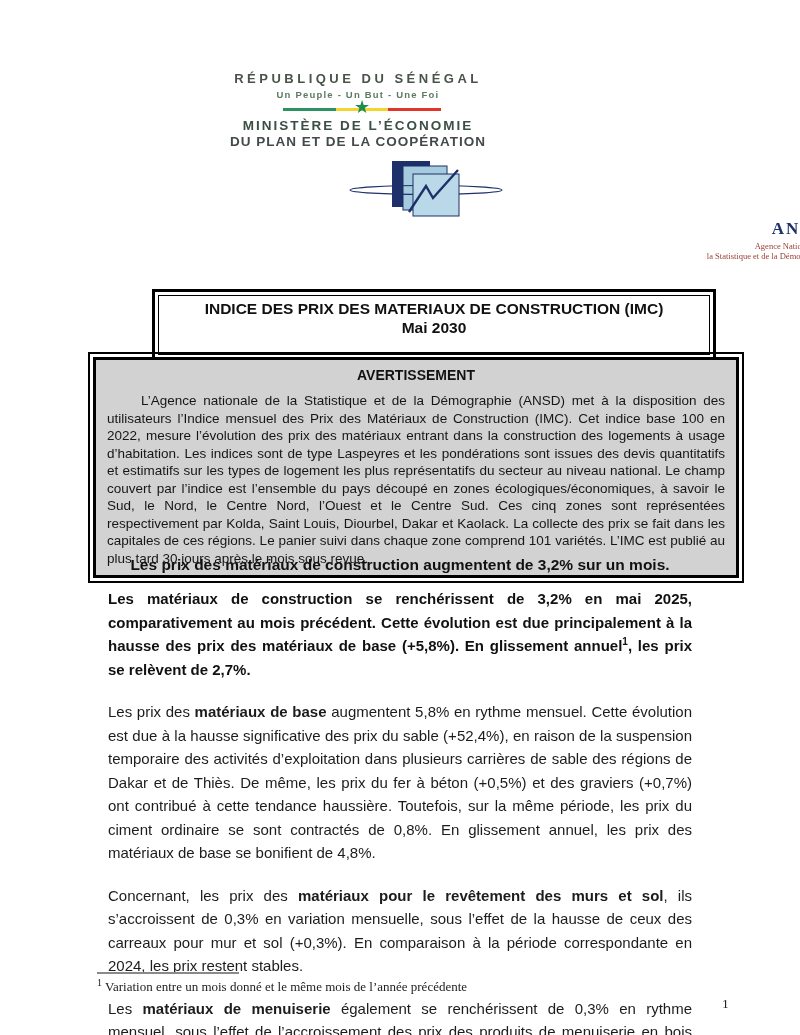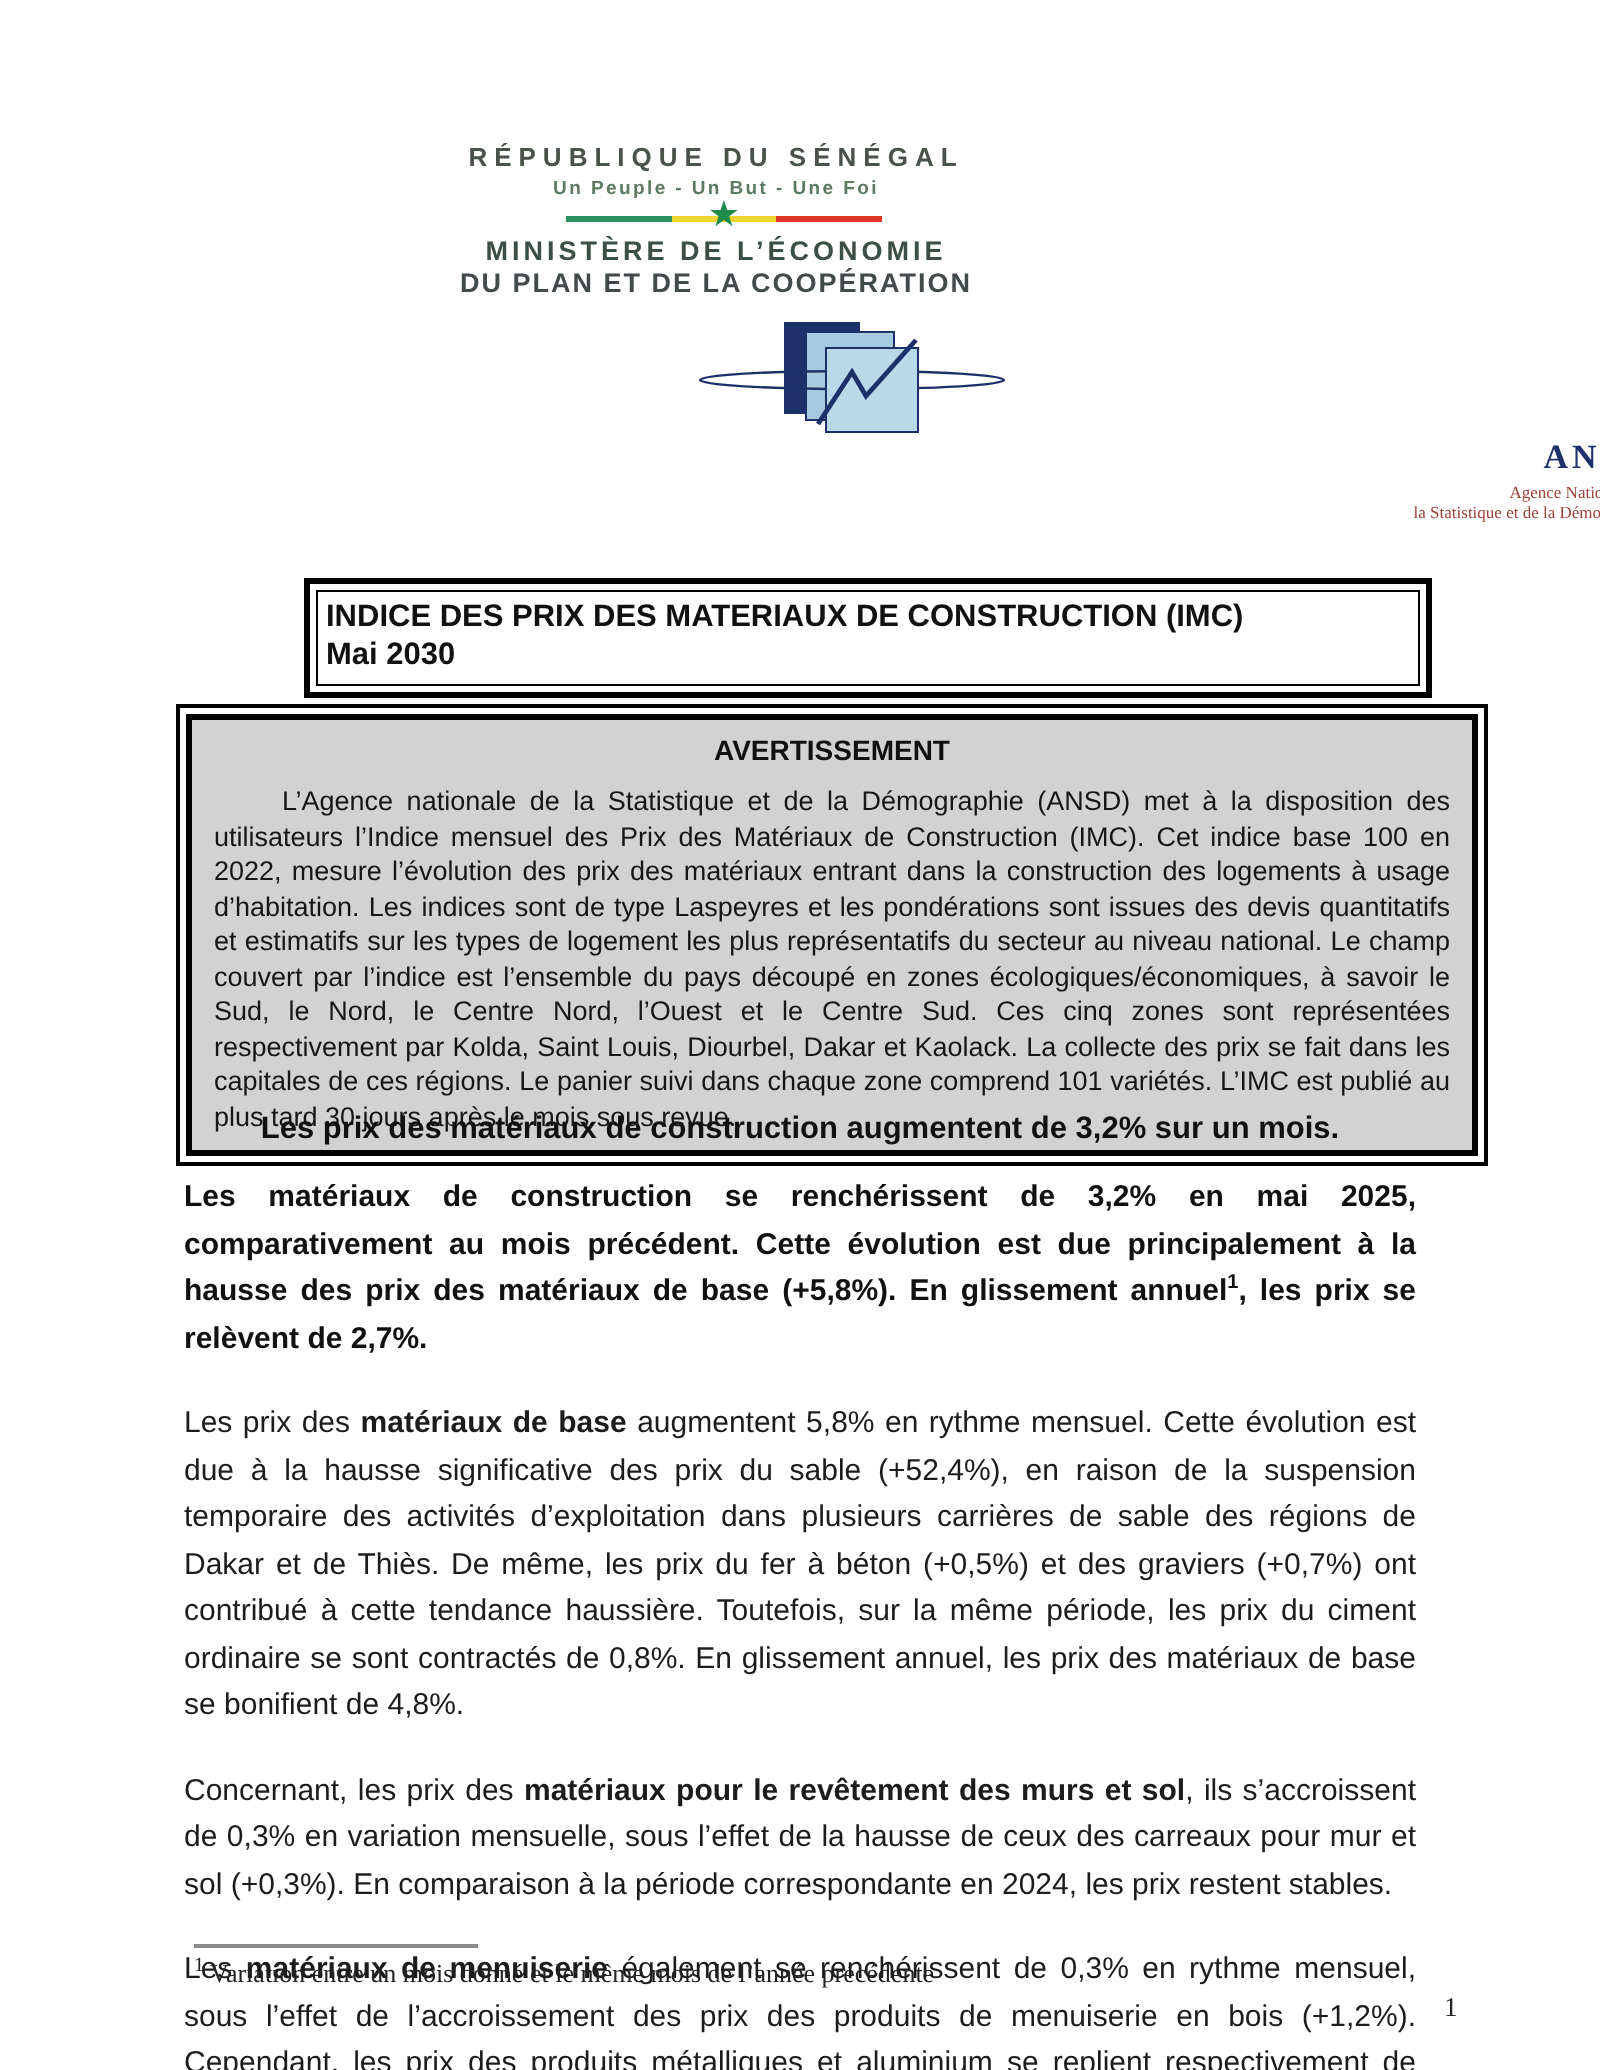--- a/index.html
+++ b/index.html
@@ -21,35 +21,35 @@
   .logo{position:absolute;top:160px;left:0;width:800px;text-align:right;padding-left:26px;}
   .logo svg{display:block;margin:0 auto;}
   .logo-acronym{font-family:"Liberation Serif",serif;font-weight:bold;font-size:17px;
                 letter-spacing:2px;color:#1d3069;margin-top:1px;}
   .logo-sub{font-family:"Liberation Serif",serif;font-size:8.5px;line-height:10px;
             color:#9c4137;margin-top:2px;}
 
   
   .title-box{position:absolute;top:289px;left:152px;width:564px;
              border:3px solid #000;padding:3px;box-sizing:border-box;}
-  .title-box-inner{border:1px solid #000;padding:3px 4px 5px;}
+  .title-box-inner{border:1px solid #000;text-align:center;padding:3px 4px 17px;}
   .title-line1,.title-line2{font-size:15.5px;font-weight:bold;line-height:19px;color:#111;}
 
   
   .notice-box{position:absolute;top:352px;left:88px;width:656px;
               border:2px solid #000;padding:3px;box-sizing:border-box;}
   .notice-inner{border:3px solid #000;padding:7px 11px 8px;}
   .notice-title{text-align:center;font-weight:bold;font-size:14px;margin-bottom:9px;color:#111;}
   .notice-body{font-size:13.5px;line-height:17.5px;text-align:justify;
                text-indent:34px;color:#161616;}
 
   
   .main-text{position:absolute;top:556px;left:92px;width:616px;}
   .headline{text-align:center;font-weight:bold;font-size:15.5px;color:#111;}
-  .main-text p{margin:0;font-size:15px;line-height:23.5px;text-align:justify;color:#1c1c1c;}
+  .main-text p{margin:16px;font-size:15px;line-height:23.5px;text-align:justify;color:#1c1c1c;}
   p.intro{margin-top:13px;font-weight:bold;color:#111;}
   p.body-para{margin-top:19px;}
   .bold{font-weight:bold;}
   sup{font-size:10px;line-height:0;}
 
   
   .footnote{position:absolute;top:972px;left:97px;width:640px;}
   .footnote-rule{width:142px;height:0;border-top:2px solid #8a8a8a;margin-bottom:5px;}
   .footnote-text{font-family:"Liberation Serif",serif;font-size:13px;color:#222;}
   .page-number{position:absolute;top:996px;left:722px;font-family:"Liberation Serif",serif;

